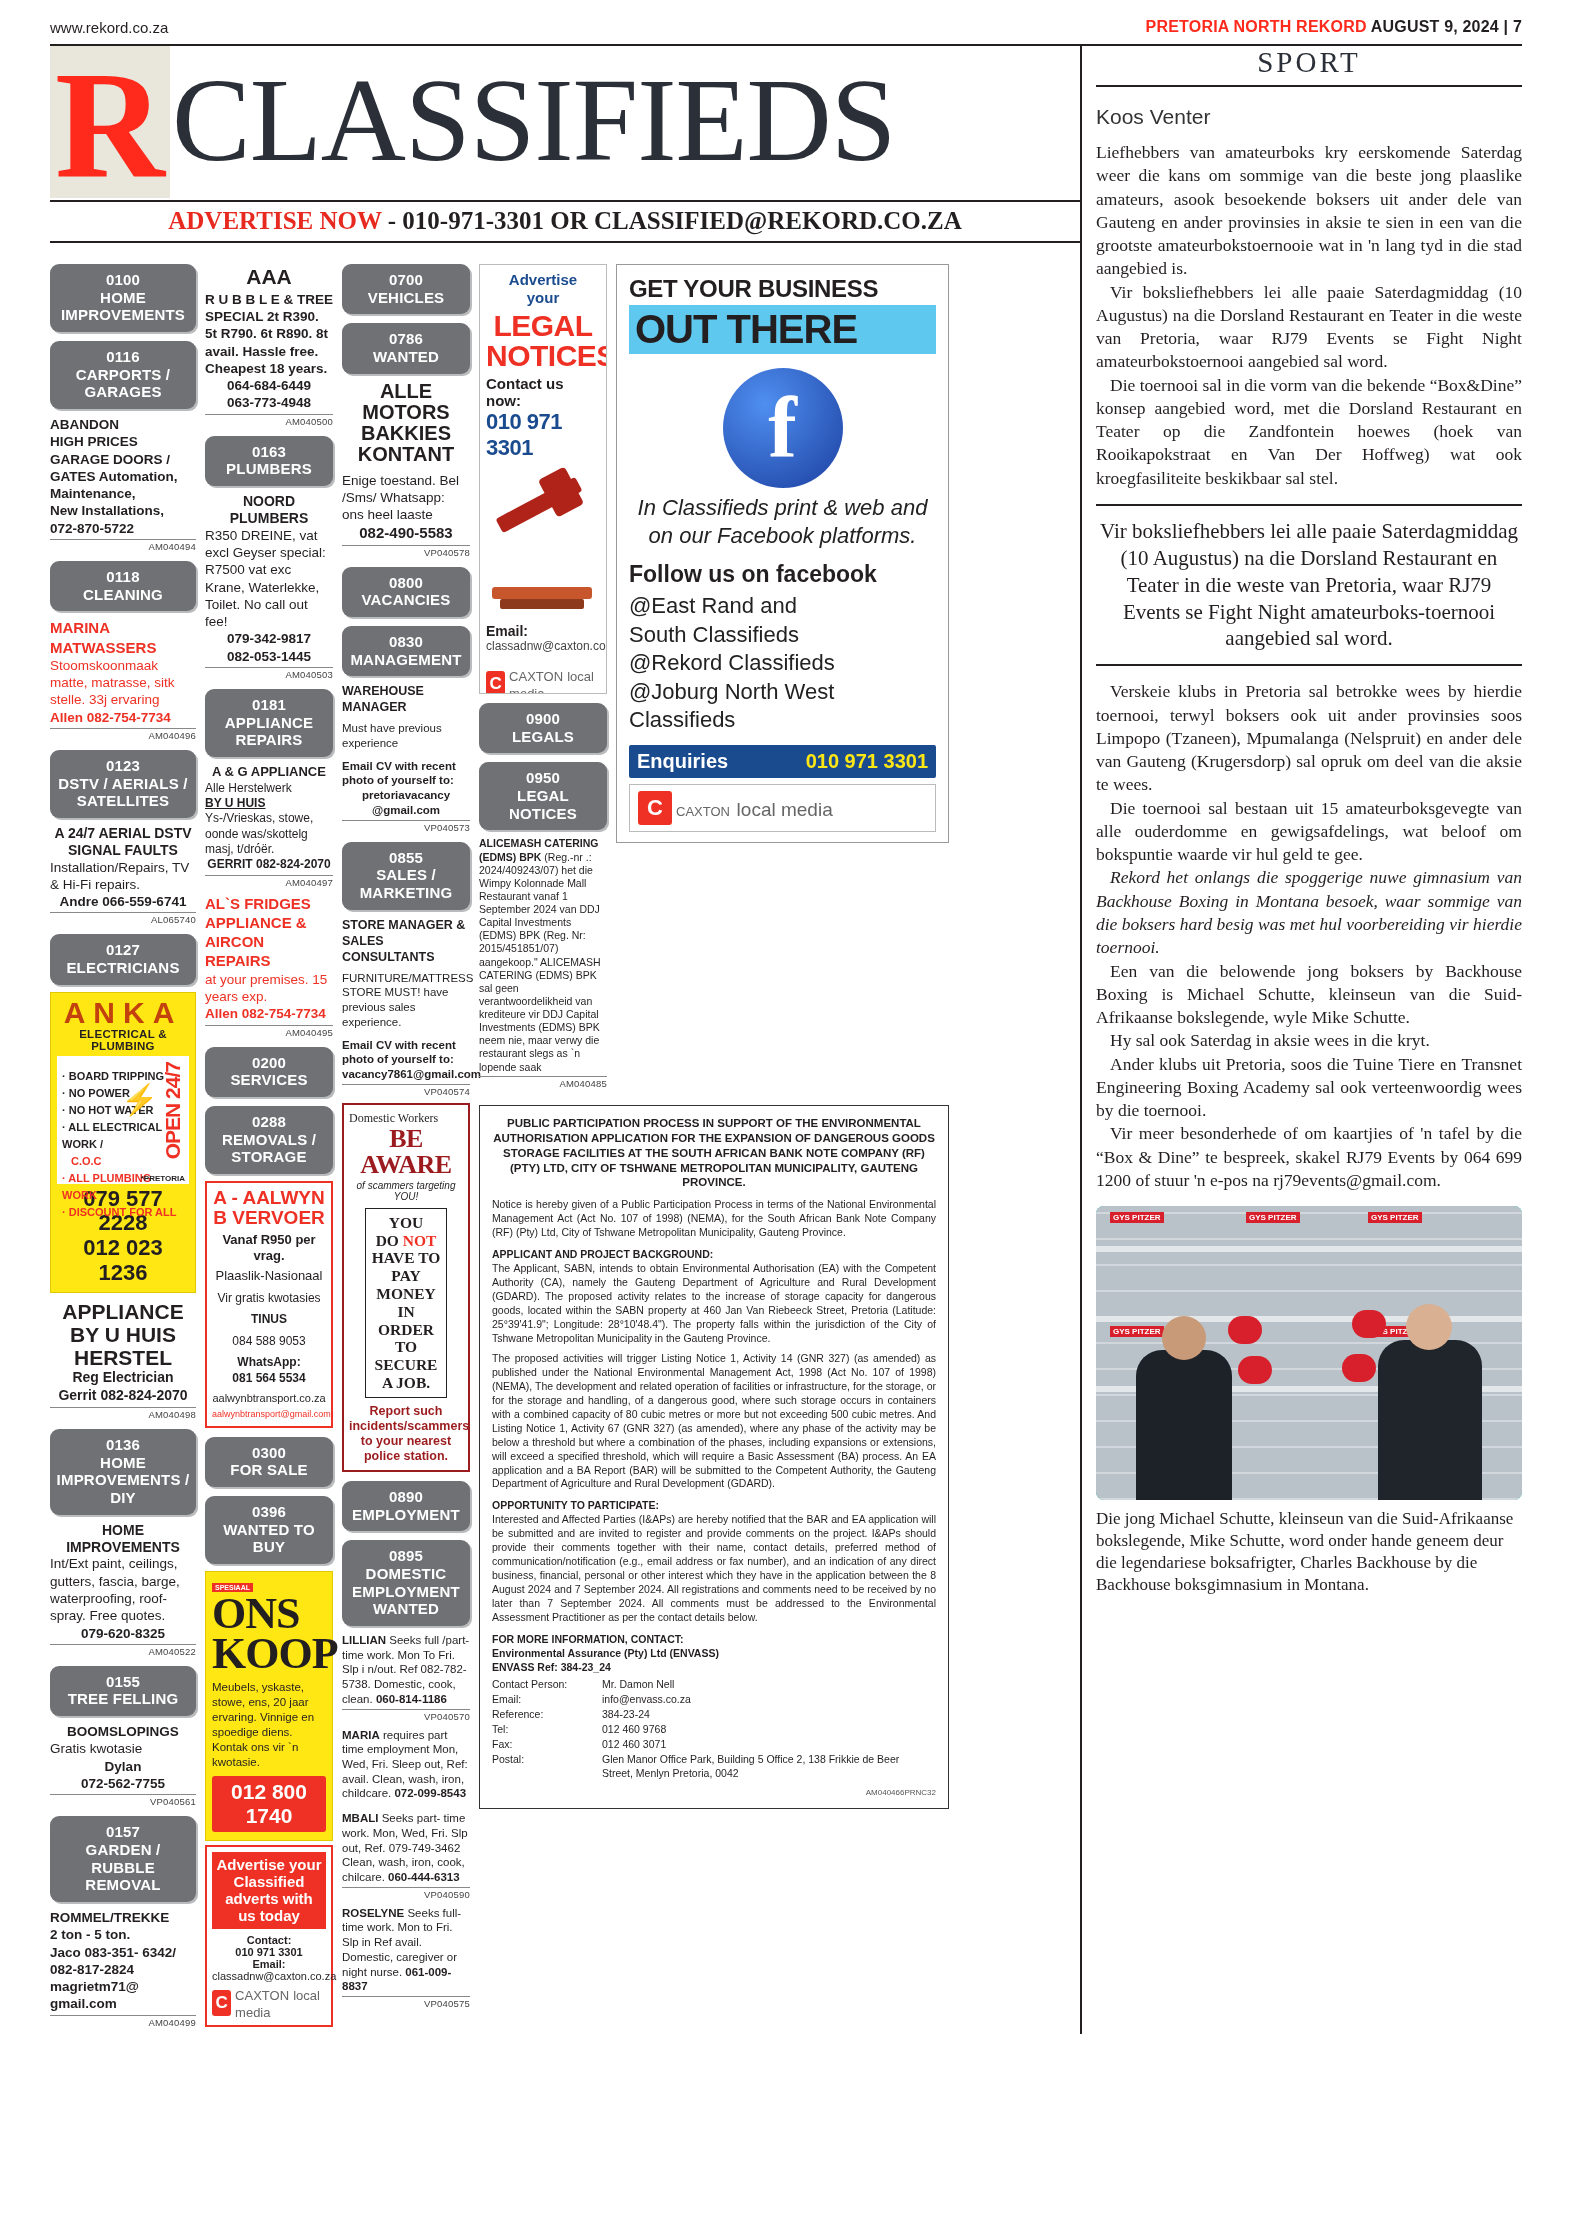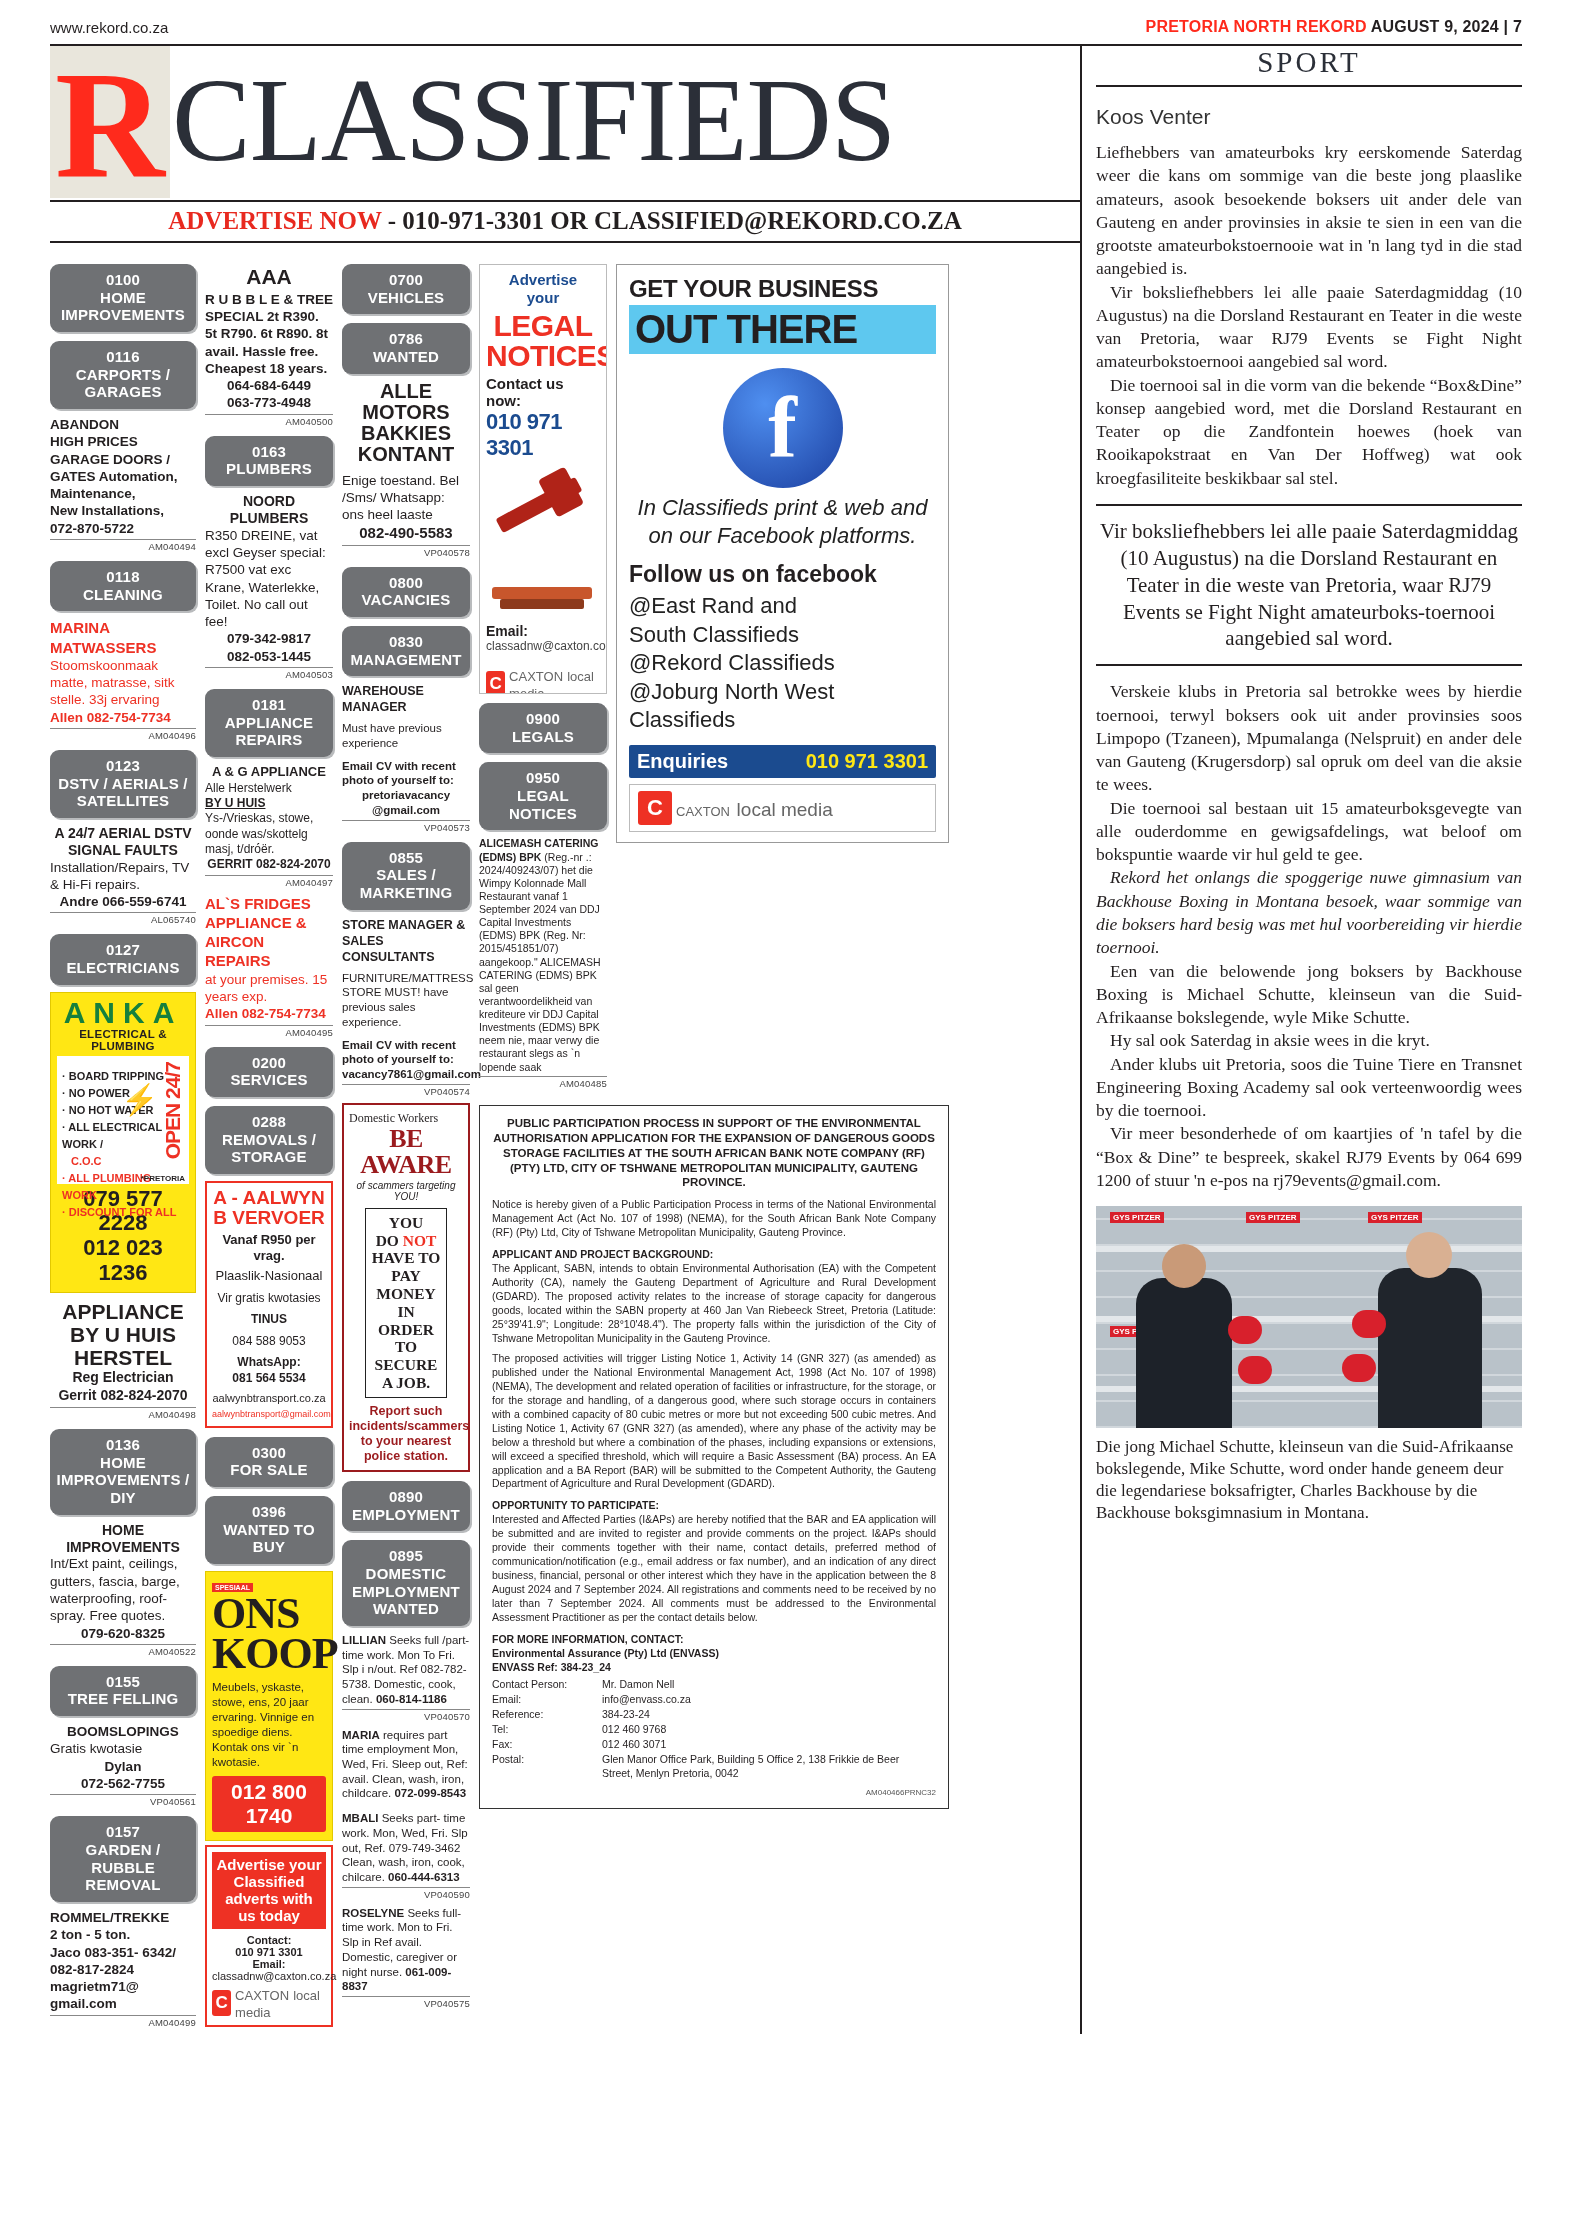--- a/index.html
+++ b/index.html
@@ -45,22 +45,22 @@
      border-bottom:2px solid #231f20; }
   .sport-head { font-family:"Liberation Sans", sans-serif; font-weight:bold;
      font-size:56px; line-height:1.02; letter-spacing:-1.5px; margin-top:14px; color:#1a1a1a;}
   .byline { font-size:21px; margin:18px 0 12px; color:#333; }
   .sport-body p { font-family:"Liberation Serif", serif; font-size:17.5px;
      line-height:1.33; margin:0; text-indent:14px; text-align:justify; }
   .sport-body p.first { text-indent:0; }
   .pullquote { border-top:2px solid #231f20; border-bottom:2px solid #231f20;
      margin:14px 0; padding:12px 4px; text-align:center;
      font-family:"Liberation Serif", serif; font-size:21px; line-height:1.28; }
-  .sport-photo { margin-top:14px; width:100%; height:222px; position:relative;
-     overflow:hidden; background:#14b8a6; }
+  .sport-photo { margin-top:14px; width:100%; height:294px; position:relative;
+     overflow:hidden; background:#14b8a6;border-radius:8px; }
   .caption { font-family:"Liberation Serif", serif; font-size:17px;
      line-height:1.3; margin-top:8px; }
 
   
   .cols { display:flex; gap:9px; margin-top:12px; }
   .col { }
   .col1 { width:146px; }
   .col2 { width:128px; }
   .col3 { width:128px; }
 
@@ -74,21 +74,21 @@
   .ad.c { text-align:center; }
   .ad.red, .ad .red { color:#ee3124; }
   .ref { text-align:right; font-size:9.5px; color:#444; border-top:1px solid #888;
      margin:2px 0 6px; padding-top:1px; letter-spacing:.2px;}
   .ad-title { font-weight:bold; font-size:14px; text-align:center; line-height:1.2;}
   .under { text-decoration:underline; }
 
   
   .anka { background:#ffe714; border:1px solid #e2c800; padding:5px 6px 7px; margin:4px 0 2px;}
   .anka .logo { font-weight:bold; font-size:30px; letter-spacing:8px; text-align:center;
-     line-height:1; color:#15803d;}
+     line-height:1; color:#c2410c;}
   .anka .sub { font-weight:bold; font-size:11.5px; text-align:center; letter-spacing:.3px;}
   .anka .white { background:#fff; margin-top:4px; padding:12px 5px 4px; position:relative; height:128px;}
   .anka .white li { list-style:none; font-size:11px; font-weight:bold; line-height:1.55;}
   .anka .white ul { margin:0; padding:0;}
   .anka .open247 { position:absolute; right:4px; top:6px; writing-mode:vertical-rl;
       transform:rotate(180deg); font-weight:bold; font-size:21px; color:#ee3124; letter-spacing:-1px;}
   .anka .bolt { position:absolute; right:30px; top:26px; color:#ee3124; font-size:30px; }
   .anka .pret { position:absolute; right:4px; bottom:1px; font-size:8px; font-weight:bold;}
   .anka .phones { text-align:center; font-weight:bold; font-size:22px; line-height:1.12; padding-top:3px;}
 

